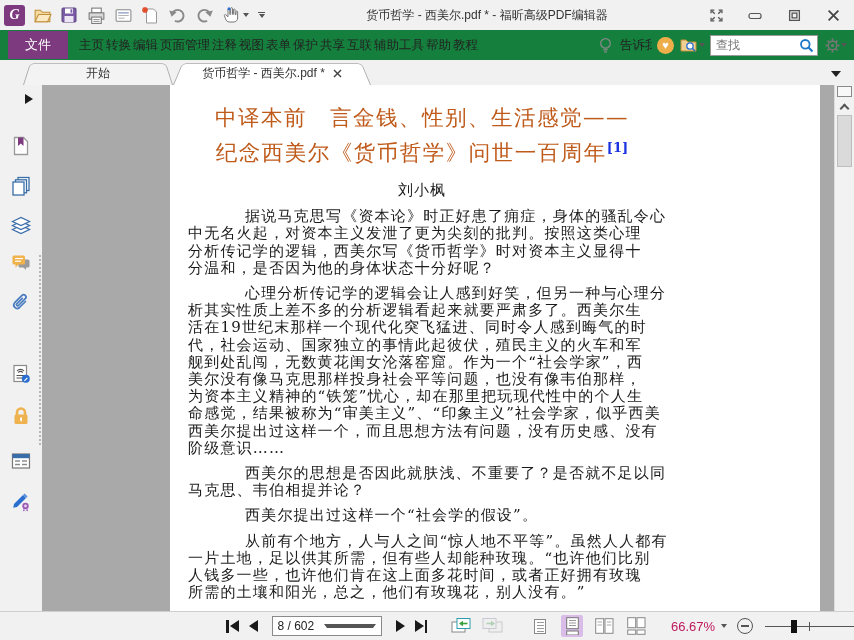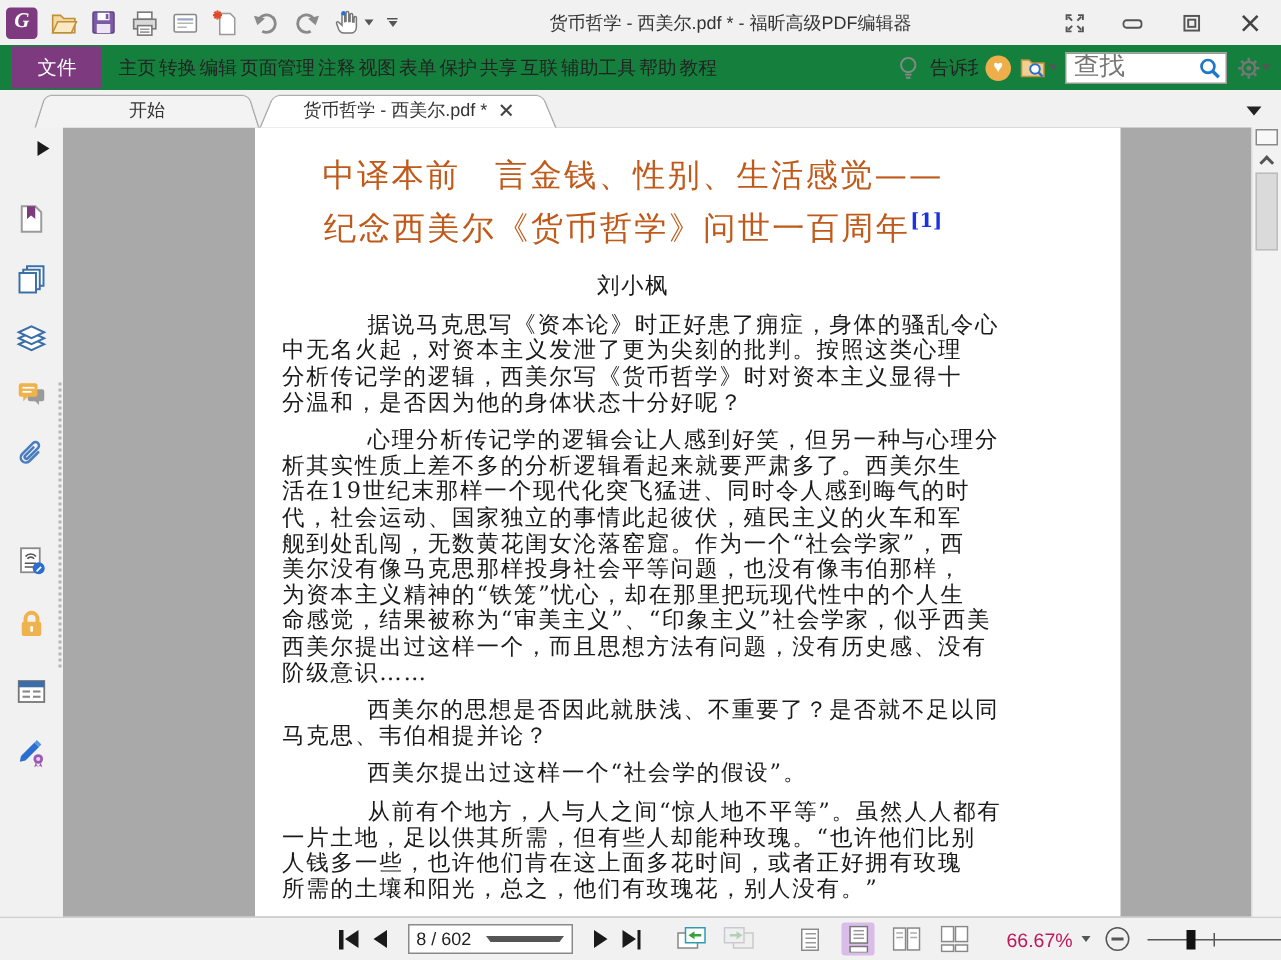--- a/index.html
+++ b/index.html
@@ -21,42 +21,42 @@
 
   
   .menubar { height:30px; background:#15803d; display:flex; align-items:center; padding-left:8px; flex:0 0 auto; white-space:nowrap; }
   .file-btn { background:#7d3a7f; color:#fff; font-size:13px; padding:5px 17px; margin-right:10px; }
   .menu-items { display:flex; align-items:center; }
   .menu-item { font-size:12.5px; color:#222; padding:4px 1px; cursor:default; }
   .menu-right { display:flex; align-items:center; gap:5px; margin-left:auto; padding-right:5px; }
   .tellme { width:32px; overflow:hidden; white-space:nowrap; font-size:12.5px; color:#222; }
   .heart-badge { width:17px; height:17px; border-radius:50%; background:#eeaf4b; color:#fff; font-size:11px; display:flex; align-items:center; justify-content:center; }
   .searchbox { width:108px; height:21px; background:#fff; border:1px solid #9a9a9a; display:flex; align-items:center; padding:0 3px 0 5px; }
-  .searchbox input { border:none; outline:none; flex:1; width:70px; font-size:17px; font-family:Liberation Mono, monospace; color:#333; background:transparent; }
+  .searchbox input { border:none; outline:none; flex:1; width:70px; font-size:12px; font-family:Liberation Sans, sans-serif; color:#333; background:transparent; }
 
   
   .tabbar { height:25px; background:#f1f1f1; display:flex; align-items:flex-end; padding-left:23px; flex:0 0 auto; position:relative; }
   .tab { position:relative; height:24px; display:flex; align-items:center; justify-content:center; gap:8px; padding:0 18px; }
   .tab .bg { content:""; position:absolute; inset:0; transform:perspective(9px) rotateX(2.2deg); transform-origin:bottom; background:#f3f3f3; border:1px solid #adadad; border-bottom:none; border-radius:5px 5px 0 0; }
   .tab.active .bg { background:#fff; }
   .tab > span, .tab > svg { position:relative; z-index:1; }
   .tab-label { font-size:12px; color:#333; }
   .tab.start { width:150px; }
   .tab.doc { width:198px; }
   .tab-list-caret { position:absolute; right:13px; bottom:8px; width:0; height:0; border-left:5px solid transparent; border-right:5px solid transparent; border-top:6px solid #222; }
 
   
   .main { flex:1; display:flex; min-height:0; }
   .sidebar { width:42px; background:#f1f1f1; position:relative; flex:0 0 auto; }
   .side-icon { position:absolute; left:10px; width:22px; height:22px; display:flex; align-items:center; justify-content:center; }
   .expand-arrow { position:absolute; left:25px; top:9px; width:0; height:0; border-top:5px solid transparent; border-bottom:5px solid transparent; border-left:8px solid #1a1a1a; }
   .side-dotted { position:absolute; right:1px; top:170px; height:190px; border-right:2px dotted #b5b5b5; }
 
   .canvas { flex:1; background:#a9a9a9; position:relative; overflow:hidden; }
-  .page { position:absolute; left:128px; top:0; width:577px; height:100%; background:#fff; }
+  .page { position:absolute; left:128px; top:0; width:650px; height:100%; background:#fff; }
   .doc-content { position:absolute; left:18px; top:18px; width:468px; font-family:"DejaVu Serif","Liberation Serif",serif; color:#1a1a1a; }
   .doc-title { text-align:center; color:#bf5a1a; font-size:21.5px; line-height:30px; letter-spacing:1.5px; font-weight:500; }
   .doc-title sup { color:#1b32e0; font-size:13px; font-weight:bold; letter-spacing:0; }
   .doc-author { text-align:center; font-size:15px; margin-top:13px; margin-bottom:4px; letter-spacing:1px; }
   .para { margin-top:8px; }
   .para .line { font-size:15px; line-height:17.2px; letter-spacing:1.2px; white-space:nowrap; }
   .para .line.first { padding-left:57px; }
 
   .scrollbar { width:20px; background:#f2f2f2; border-left:1px solid #dcdcdc; position:relative; flex:0 0 auto; }
   .split-box { position:absolute; top:1px; left:2px; width:15px; height:11px; border:1px solid #8a8a8a; background:#f8f8f8; }

